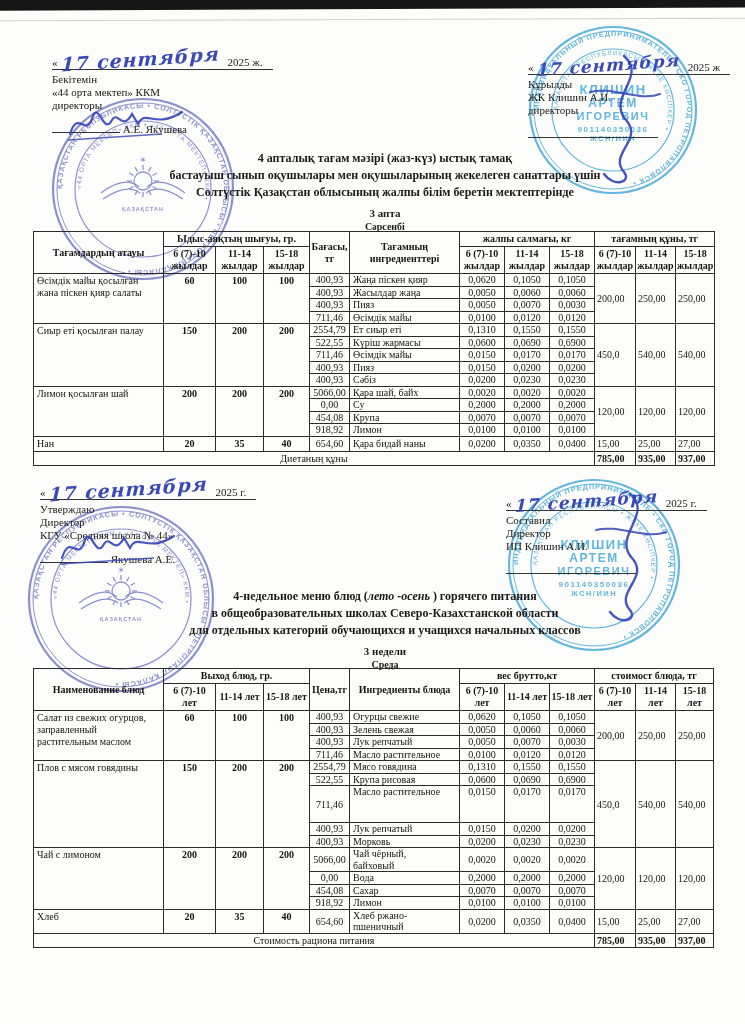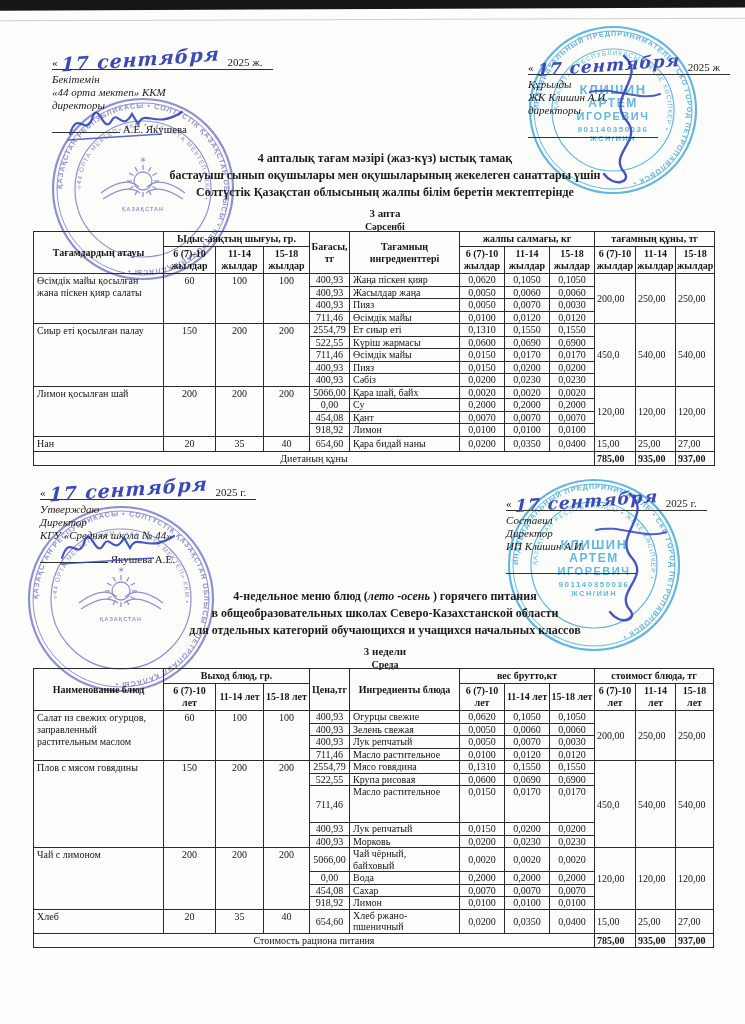--- a/index.html
+++ b/index.html
@@ -4,35 +4,35 @@
 <style>
   html,body{margin:0;padding:0;}
   body{width:745px;height:1024px;background:#f6f6f4;font-family:"Liberation Serif",serif;}
   .page{position:relative;width:745px;height:1024px;background:#fdfdfc;overflow:hidden;color:#1a1a1a;}
   .scan-top{position:absolute;left:-5px;top:-4px;width:760px;height:13px;background:#161616;transform:rotate(-.25deg);}
   .scan-line{position:absolute;left:0;top:19px;width:745px;height:1px;background:#cfcfcd;transform:rotate(-.2deg);}
   .appr{position:absolute;font-size:11px;line-height:13px;}
   .dateline{border-bottom:1px solid #333;display:inline-block;padding:0 10px 0 0;margin-bottom:3px;white-space:nowrap;}
   .hand{display:inline-block;font-family:"DejaVu Serif",serif;font-style:italic;font-weight:bold;color:#3a49b8;font-size:19px;line-height:14px;transform:rotate(-4deg) skewX(-6deg);margin:0 8px -2px 3px;letter-spacing:1px;}
   .hand.small{font-size:17px;}
-  .ln{white-space:nowrap;font-style:italic;}
+  .ln{white-space:nowrap;}
   .sigrow{margin-top:9px;white-space:nowrap;}
   .sline{display:inline-block;width:68px;border-bottom:1px solid #333;height:11px;}
   .sline.wide{width:130px;}
   .titleblock{position:absolute;left:60px;width:650px;text-align:center;font-weight:bold;}
   .titleblock .t{font-size:12px;line-height:17px;}
   .titleblock .wk{font-size:11px;margin-top:5px;line-height:14px;}
   .titleblock .dy{font-size:10px;line-height:14px;}
   .it{font-style:italic;}
   .tblmount{position:absolute;}
   table.menu-table{border-collapse:collapse;table-layout:fixed;font-family:"Liberation Serif",serif;font-size:10px;color:#151515;}
   .menu-table th,.menu-table td{border:1px solid #2b2b2b;padding:0 2px;line-height:11px;vertical-align:middle;overflow:hidden;}
   .menu-table th{font-weight:bold;text-align:center;line-height:12px;padding:1px 1px;}
   .menu-table td.dish{text-align:left;vertical-align:top;white-space:pre-line;padding:1px 3px;line-height:12px;}
-  .menu-table td.out{vertical-align:top;text-align:center;padding-top:1px;}
+  .menu-table td.out{vertical-align:top;text-align:center;padding-top:1px;font-weight:bold;}
   .menu-table td.price{text-align:center;}
   .menu-table td.ing{text-align:left;white-space:pre-line;padding-left:3px;line-height:11.5px;}
   .menu-table td.w{text-align:center;}
   .menu-table td.cost{}
   .menu-table td.tall{height:36px;vertical-align:top;}
   .menu-table td.flabel{text-align:center;line-height:13px;}
   .menu-table td.total{text-align:left;font-weight:bold;line-height:13px;}
   .stamp{position:absolute;pointer-events:none;}
   .sig{position:absolute;pointer-events:none;}
 </style>
@@ -305,21 +305,21 @@
           </tr>
           <tr>
             <td class="price">0,00</td>
             <td class="ing">Су</td>
             <td class="w">0,2000</td>
             <td class="w">0,2000</td>
             <td class="w">0,2000</td>
           </tr>
           <tr>
             <td class="price">454,08</td>
-            <td class="ing">Қант</td>
+            <td class="ing">Крупа</td>
             <td class="w">0,0070</td>
             <td class="w">0,0070</td>
             <td class="w">0,0070</td>
           </tr>
           <tr>
             <td class="price">918,92</td>
             <td class="ing">Лимон</td>
             <td class="w">0,0100</td>
             <td class="w">0,0100</td>
             <td class="w">0,0100</td>

